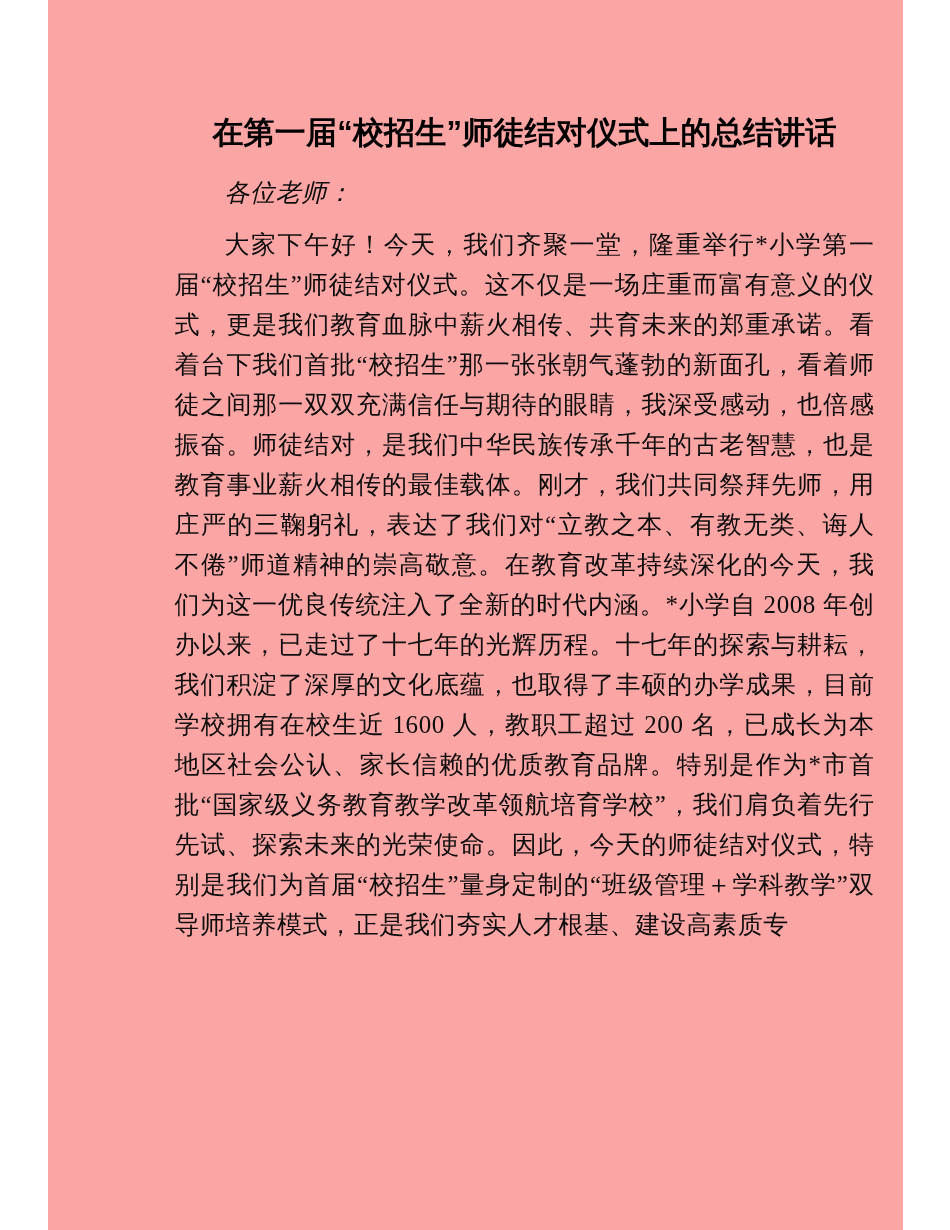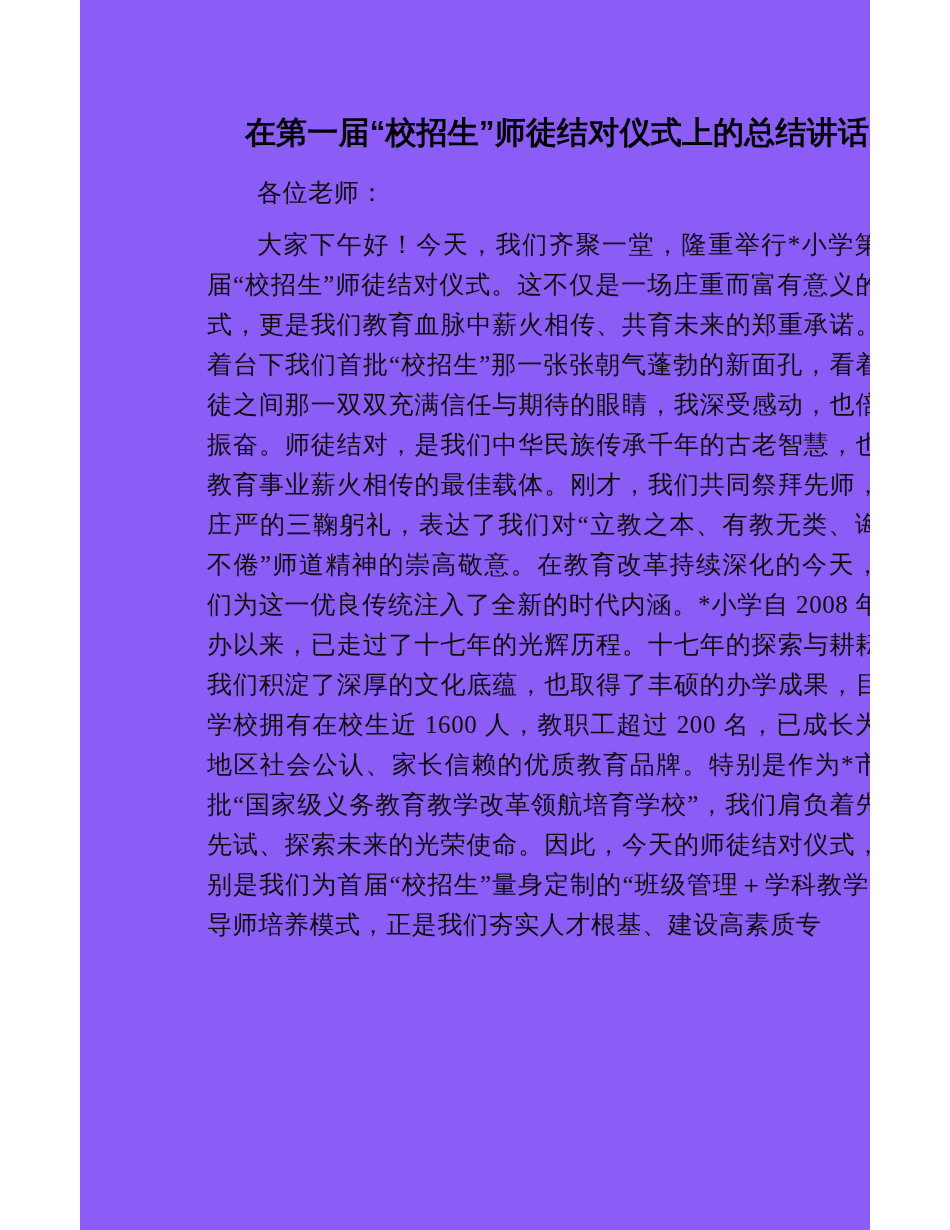--- a/index.html
+++ b/index.html
@@ -2,23 +2,23 @@
 <html><head>
 <meta charset="utf-8">
 <style>
   html, body {
     margin: 0;
     padding: 0;
     background: #ffffff;
   }
   .page {
     position: relative;
-    width: 790px;
+    width: 855px;
     height: 1230px;
-    background: #8b5cf6;
+    background: #fca5a5;
     margin: 0 auto;
     overflow: hidden;
     box-sizing: border-box;
   }
   .content {
     position: absolute;
     left: 127px;
     top: 0;
     width: 700px;
   }
@@ -46,20 +46,21 @@
     text-justify: inter-character;
     text-indent: 2em;
     letter-spacing: 0.6px;
     word-break: break-all;
     -webkit-hyphens: none;
     hyphens: none;
   }
   p.para.salutation {
     text-indent: 2em;
     text-align: left;
+    font-style: italic;
   }
   p.para + p.para {
     margin-top: 12px;
   }
 </style>
 </head>
 <body>
 
 <div class="page">
   <div class="content">

